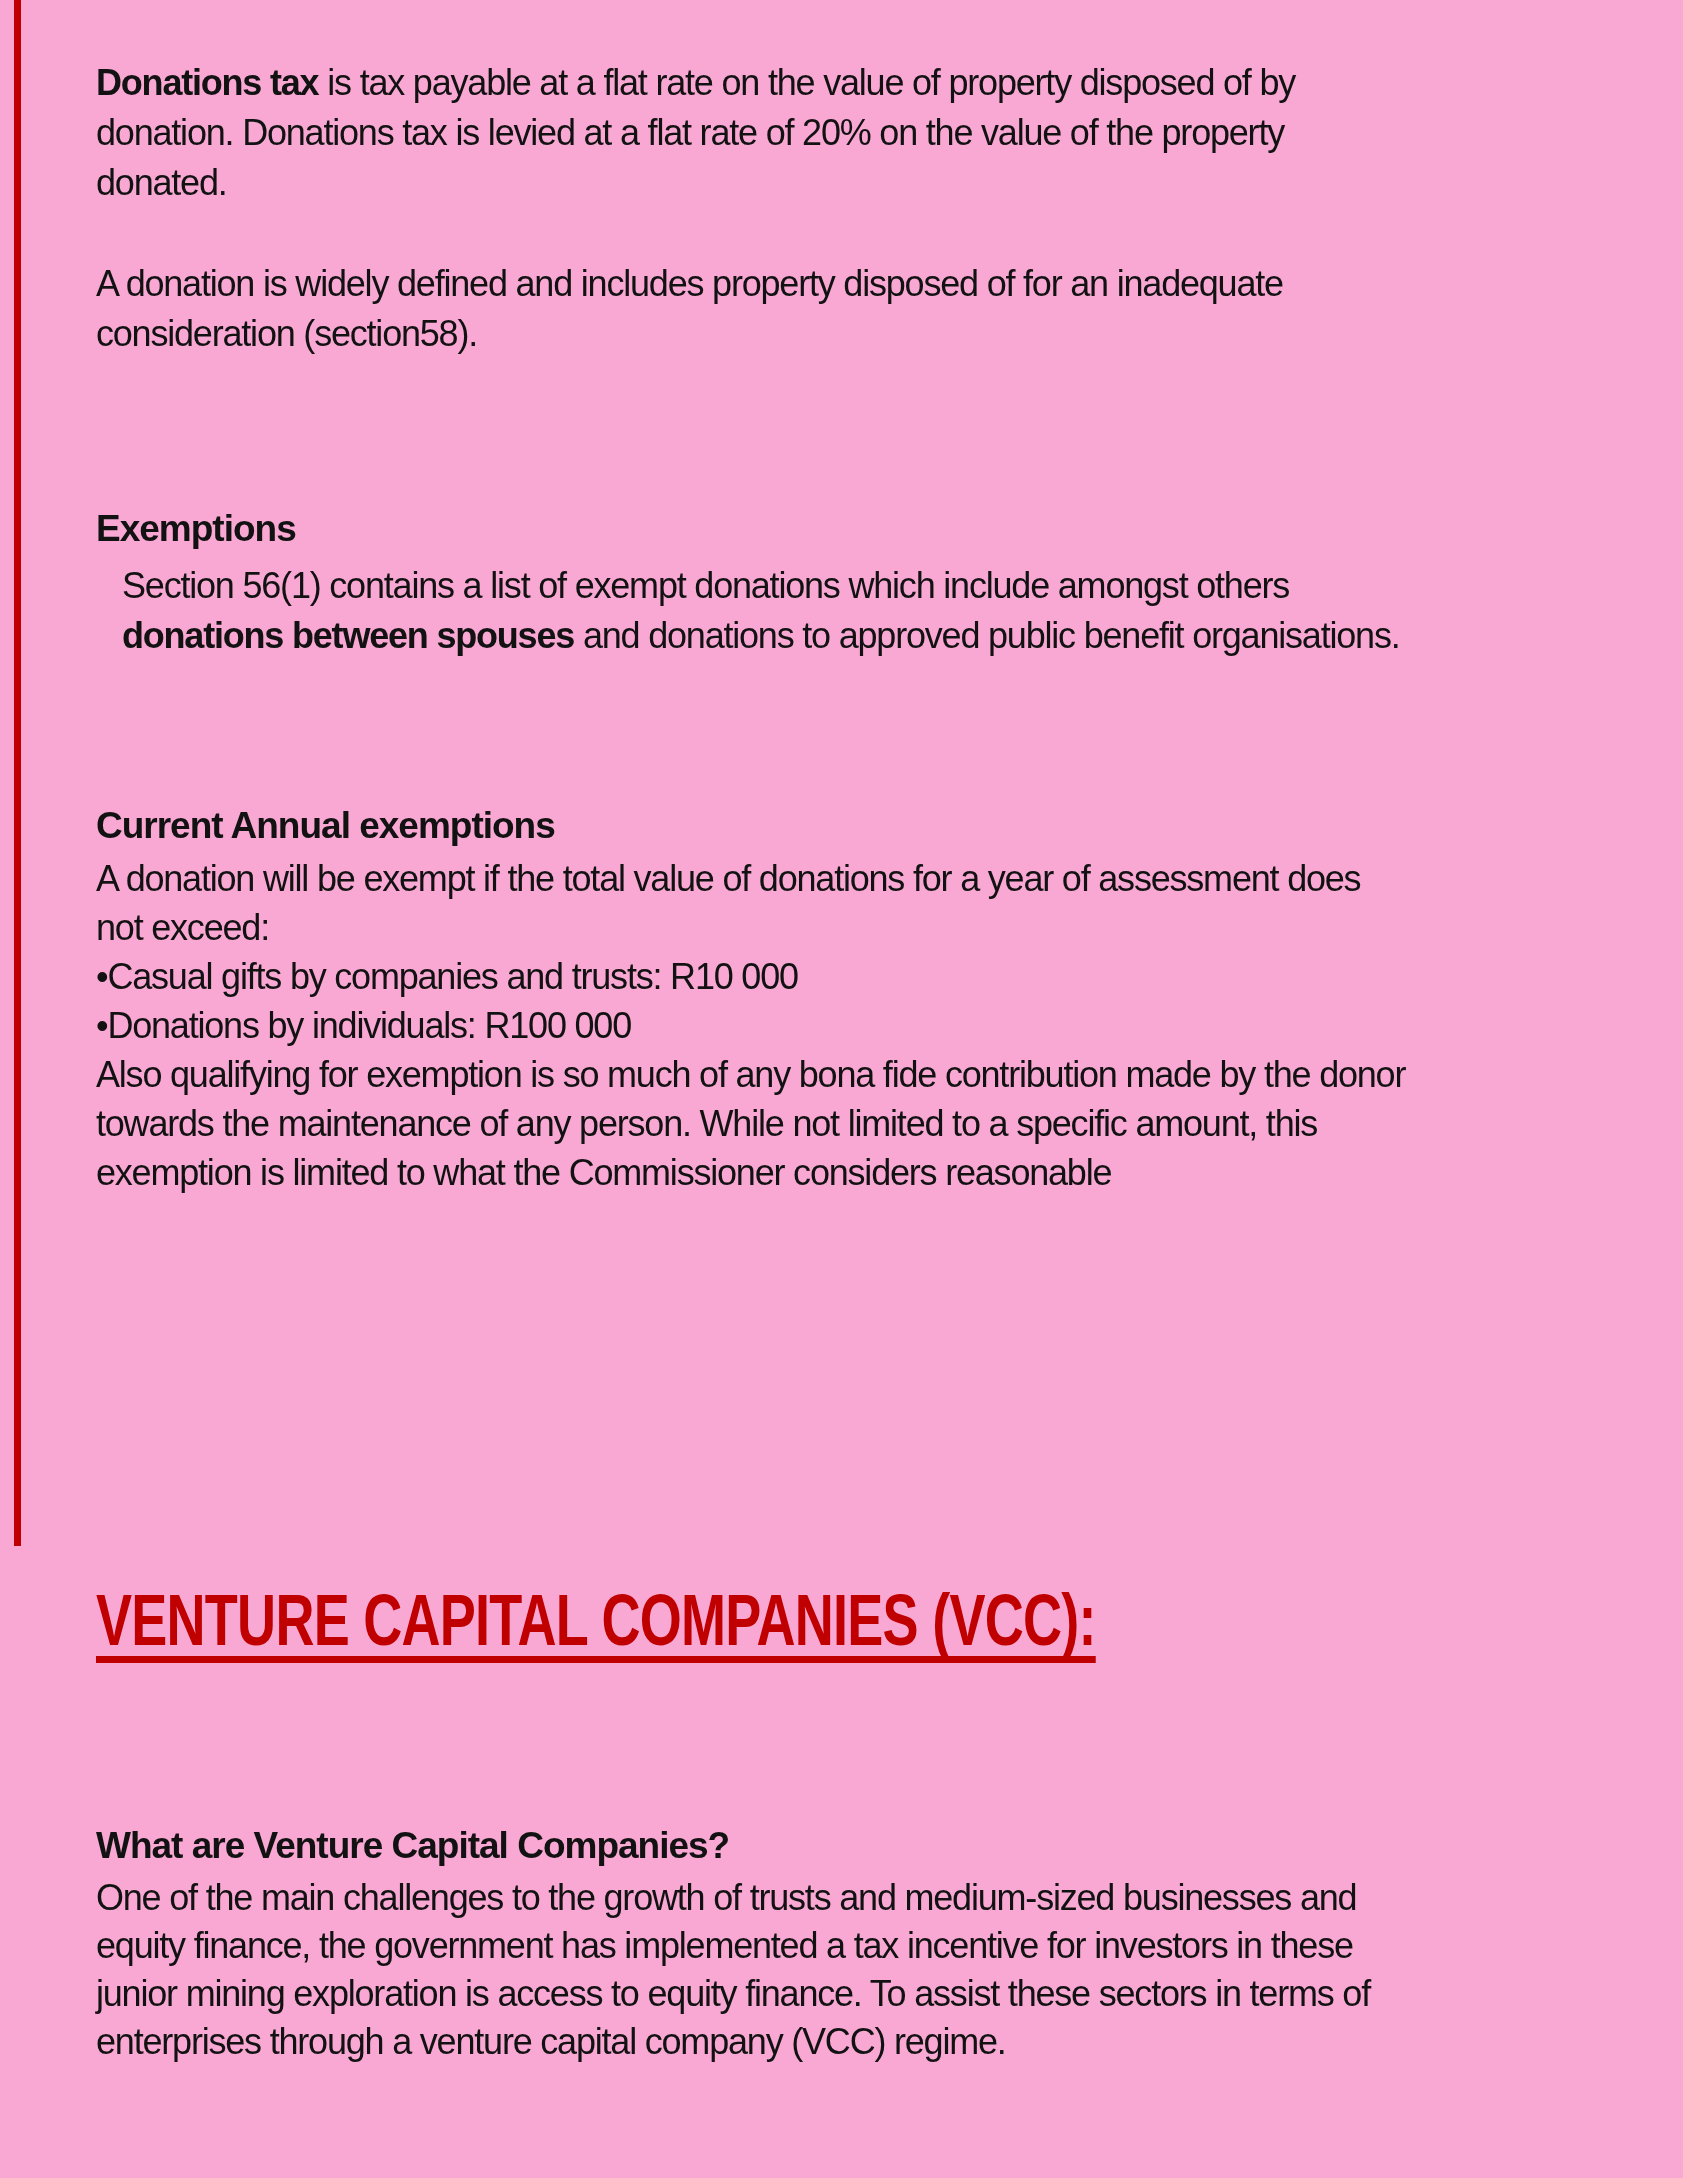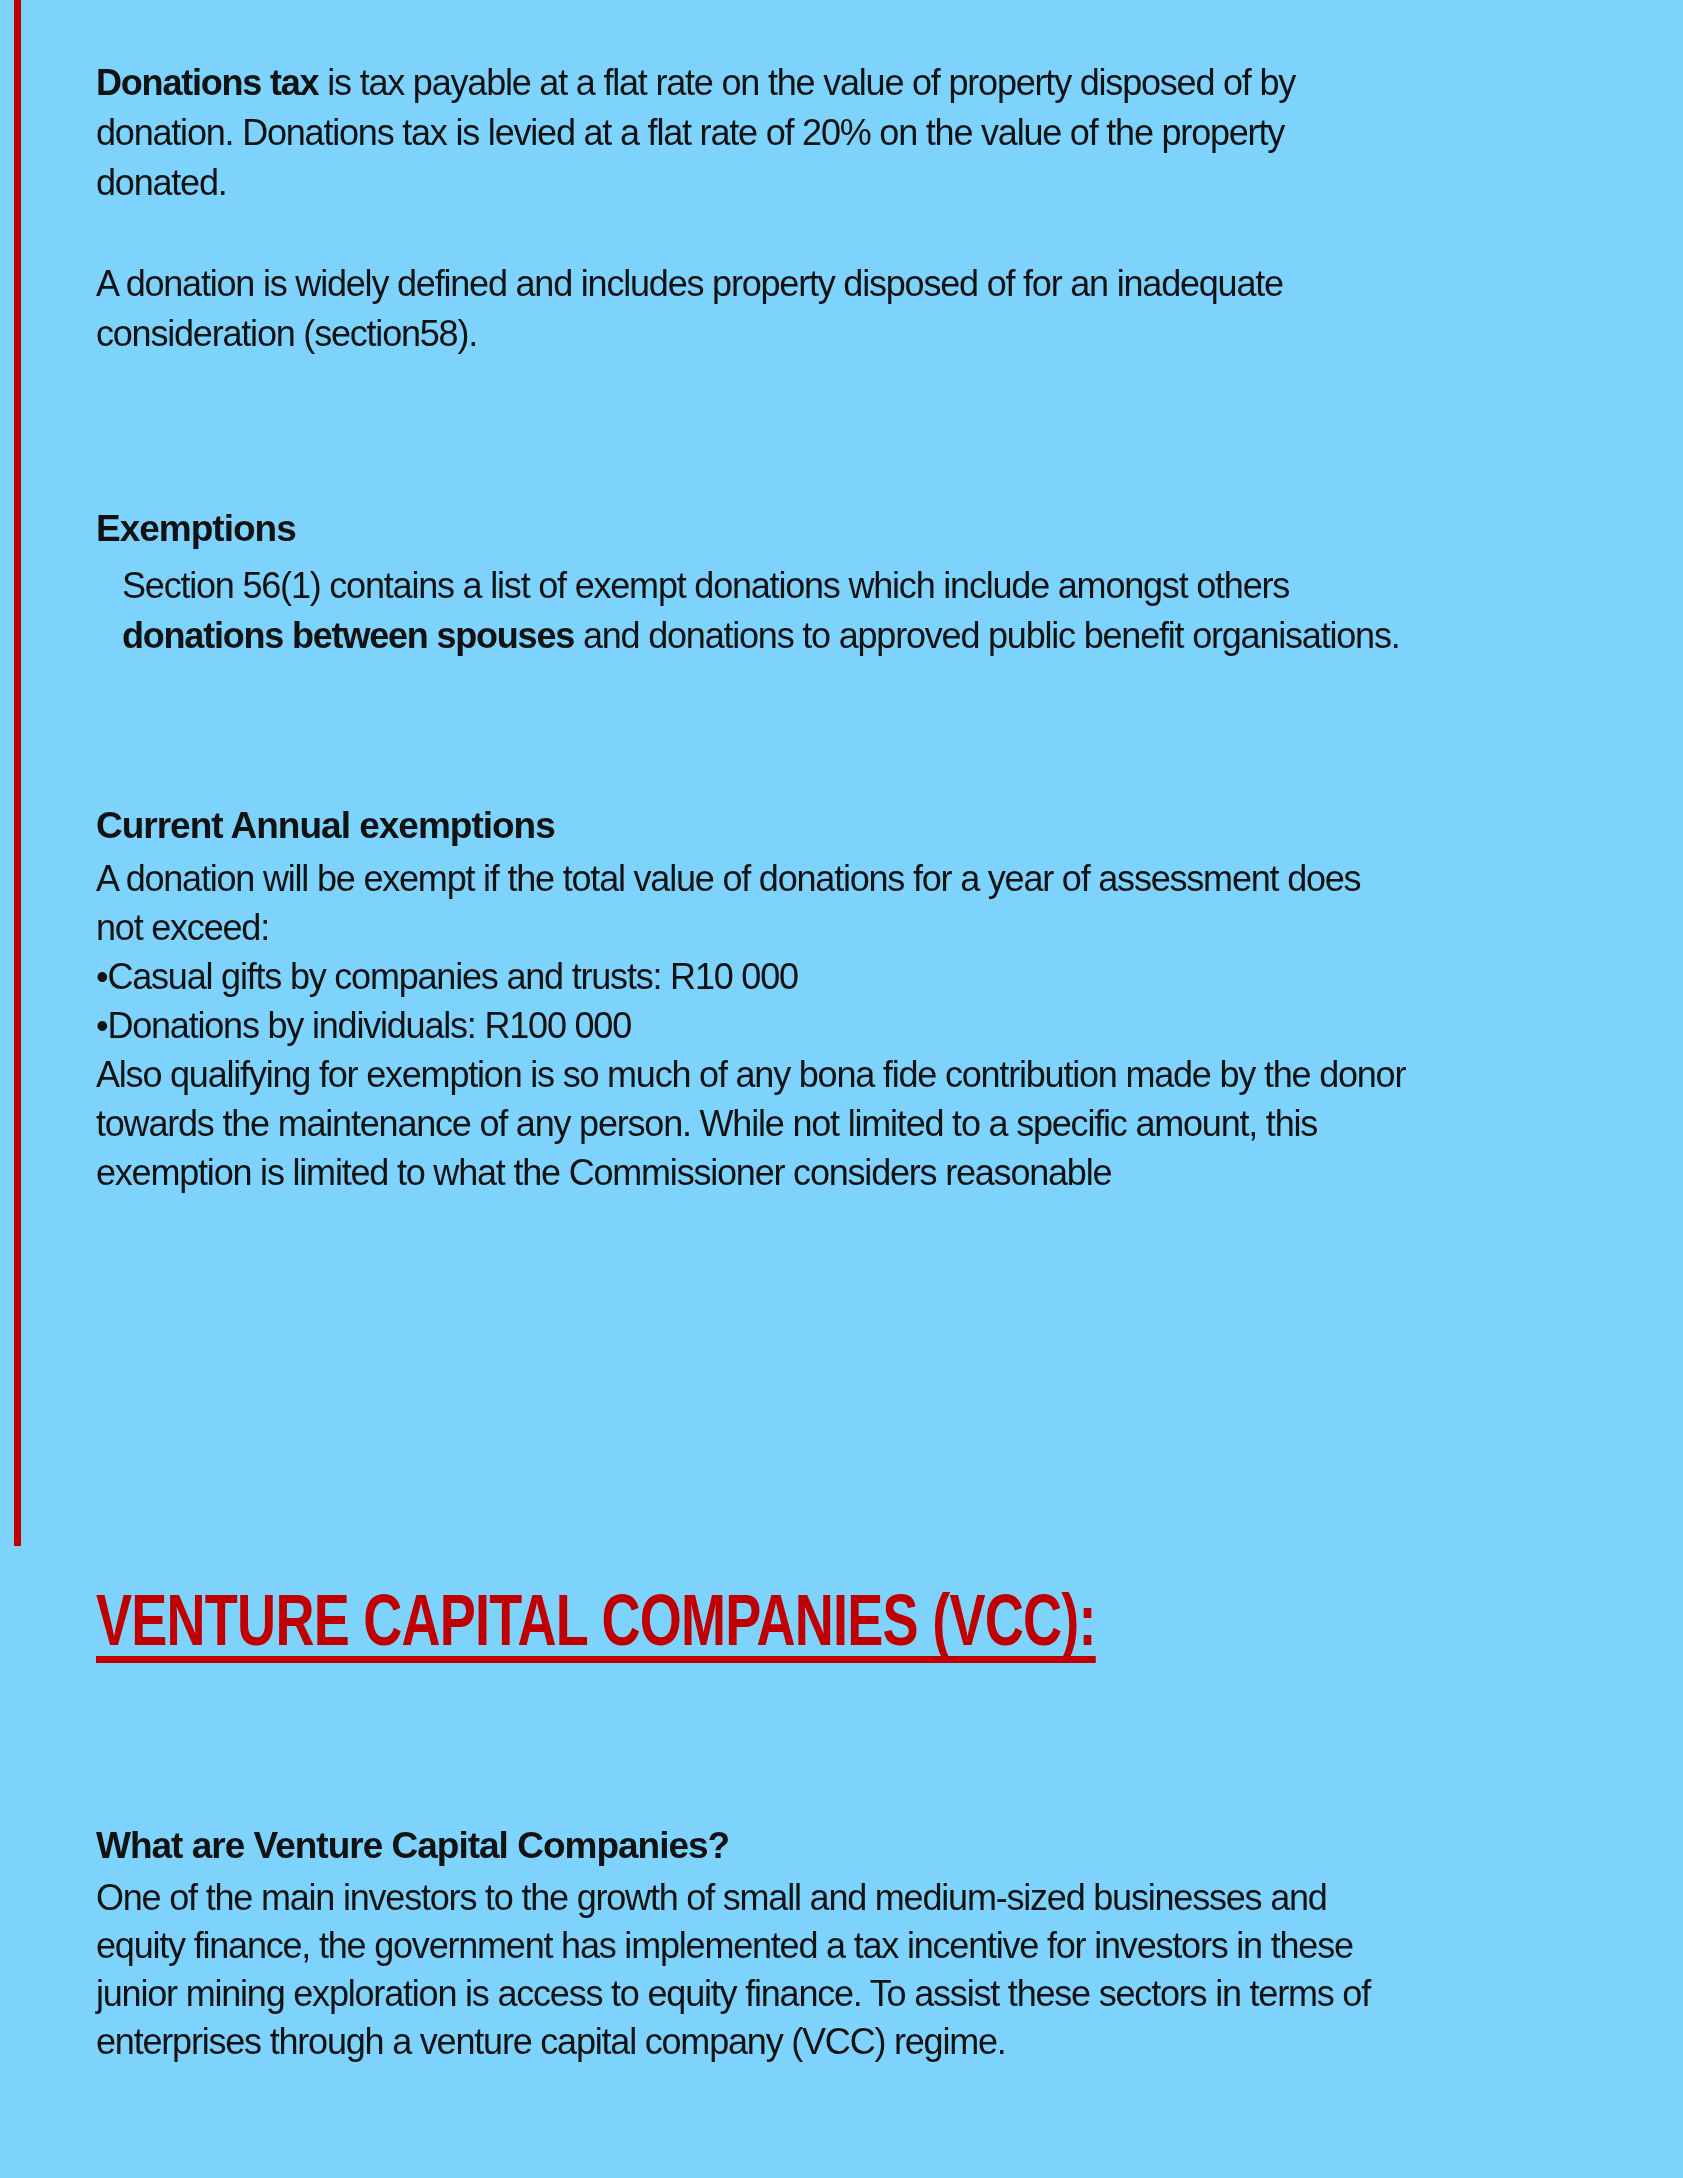--- a/index.html
+++ b/index.html
@@ -1,20 +1,20 @@
 <!DOCTYPE html>
 <html><head>
 <meta charset="utf-8">
 <style>
   html,body{margin:0;padding:0;background:#ffffff;}
   .page{
     position:relative;
     width:1683px;
     height:2178px;
-    background:#7dd3fc;
+    background:#f9a8d4;
     font-family:"Liberation Sans", sans-serif;
     color:#121212;
     overflow:hidden;
     text-decoration:underline;
   }
   .change-bar{
     position:absolute;
     left:14px;
     top:0;
     width:7px;
@@ -99,20 +99,20 @@
     <span class="line">Also qualifying for exemption is so much of any bona fide contribution made by the donor</span>
     <span class="line">towards the maintenance of any person. While not limited to a specific amount, this</span>
     <span class="line">exemption is limited to what the Commissioner considers reasonable</span>
   </div>
 
   <div class="vcc-heading" style="color: rgb(192, 0, 0); border-bottom-color: rgb(192, 0, 0);">VENTURE CAPITAL COMPANIES (VCC):</div>
 
   <div class="heading h-what">What are Venture Capital Companies?</div>
 
   <div class="para p5">
-    <span class="line">One of the main investors to the growth of small and medium-sized businesses and</span>
+    <span class="line">One of the main challenges to the growth of trusts and medium-sized businesses and</span>
     <span class="line">equity finance, the government has implemented a tax incentive for investors in these</span>
     <span class="line">junior mining exploration is access to equity finance. To assist these sectors in terms of</span>
     <span class="line">enterprises through a venture capital company (VCC) regime.</span>
   </div>
 
 </div>
 
 
 </body></html>

